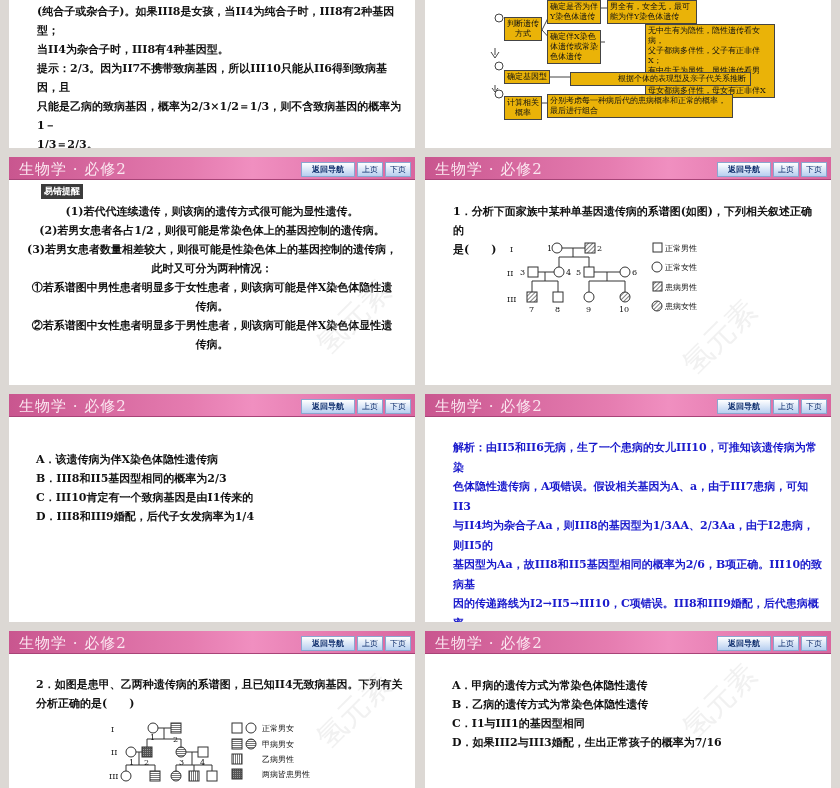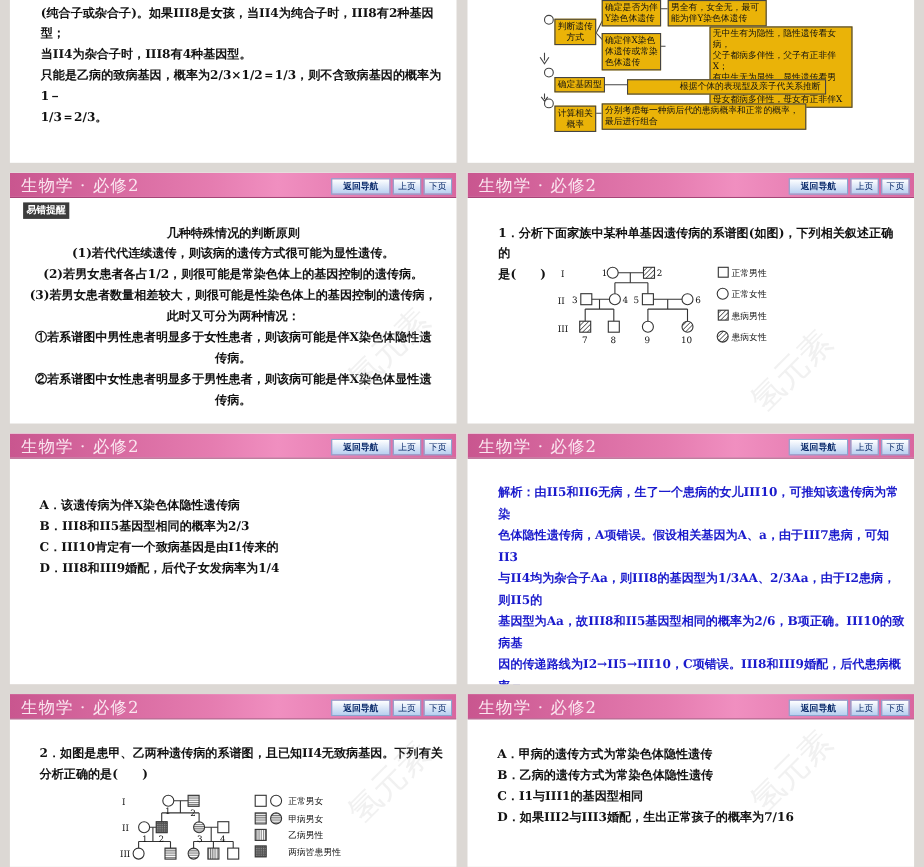--- a/index.html
+++ b/index.html
@@ -19,20 +19,21 @@
   .fc{position:absolute;border:1px solid #444;font-size:8px;line-height:10px;padding:1px 2px;background:#eab308;color:#111;}
   .ped-label{font-size:8px;fill:#111;font-family:"DejaVu Serif",serif;}
 </style>
 </head>
 <body>
 
 <div class="slide" style="left:9px;top:0;width:406px;height:148px;">
   <div class="txt" style="left:28px;top:2px;width:370px;">
     <div>(纯合子或杂合子)。如果III8是女孩，当II4为纯合子时，III8有2种基因型；</div>
     <div>当II4为杂合子时，III8有4种基因型。</div>
+    <div>提示：2/3。因为II7不携带致病基因，所以III10只能从II6得到致病基因，且</div>
     <div>只能是乙病的致病基因，概率为2/3×1/2＝1/3，则不含致病基因的概率为1－</div>
     <div>1/3＝2/3。</div>
   </div>
 </div>
 
 <div class="slide" style="left:425px;top:0;width:406px;height:148px;">
   <svg width="406" height="148" style="position:absolute;left:0;top:0;">
     <g stroke="#444" fill="none" stroke-width="1">
       <path d="M117 30 L128 8 L140 8"></path>
       <path d="M117 30 L128 42 L140 42"></path>
@@ -65,23 +66,22 @@
   <div class="fc" style="left:122px;top:94px;width:180px;">分别考虑每一种病后代的患病概率和正常的概率，最后进行组合</div>
 </div>
 
 <div class="slide" style="left:9px;top:157px;width:406px;height:228px;">
   <div class="hdr">
     <span class="title">生物学 · 必修2</span>
     <div class="btn b-nav">返回导航</div>
     <div class="btn b-prev">上页</div>
     <div class="btn b-next">下页</div>
   </div>
-  <div class="tag" style="left:12px;top:27px;">易错提醒</div>
+  <div class="tag" style="left:32px;top:27px;">易错提醒</div>
   <div class="txt center" style="left:0;top:45px;width:406px;">
-    <div>几种特殊情况的判断原则</div>
     <div>(1)若代代连续遗传，则该病的遗传方式很可能为显性遗传。</div>
     <div>(2)若男女患者各占1/2，则很可能是常染色体上的基因控制的遗传病。</div>
     <div>(3)若男女患者数量相差较大，则很可能是性染色体上的基因控制的遗传病，</div>
     <div>此时又可分为两种情况：</div>
     <div>①若系谱图中男性患者明显多于女性患者，则该病可能是伴X染色体隐性遗</div>
     <div>传病。</div>
     <div>②若系谱图中女性患者明显多于男性患者，则该病可能是伴X染色体显性遗</div>
     <div>传病。</div>
   </div>
   <div class="wm" style="left:300px;top:140px;">氢元素</div>

